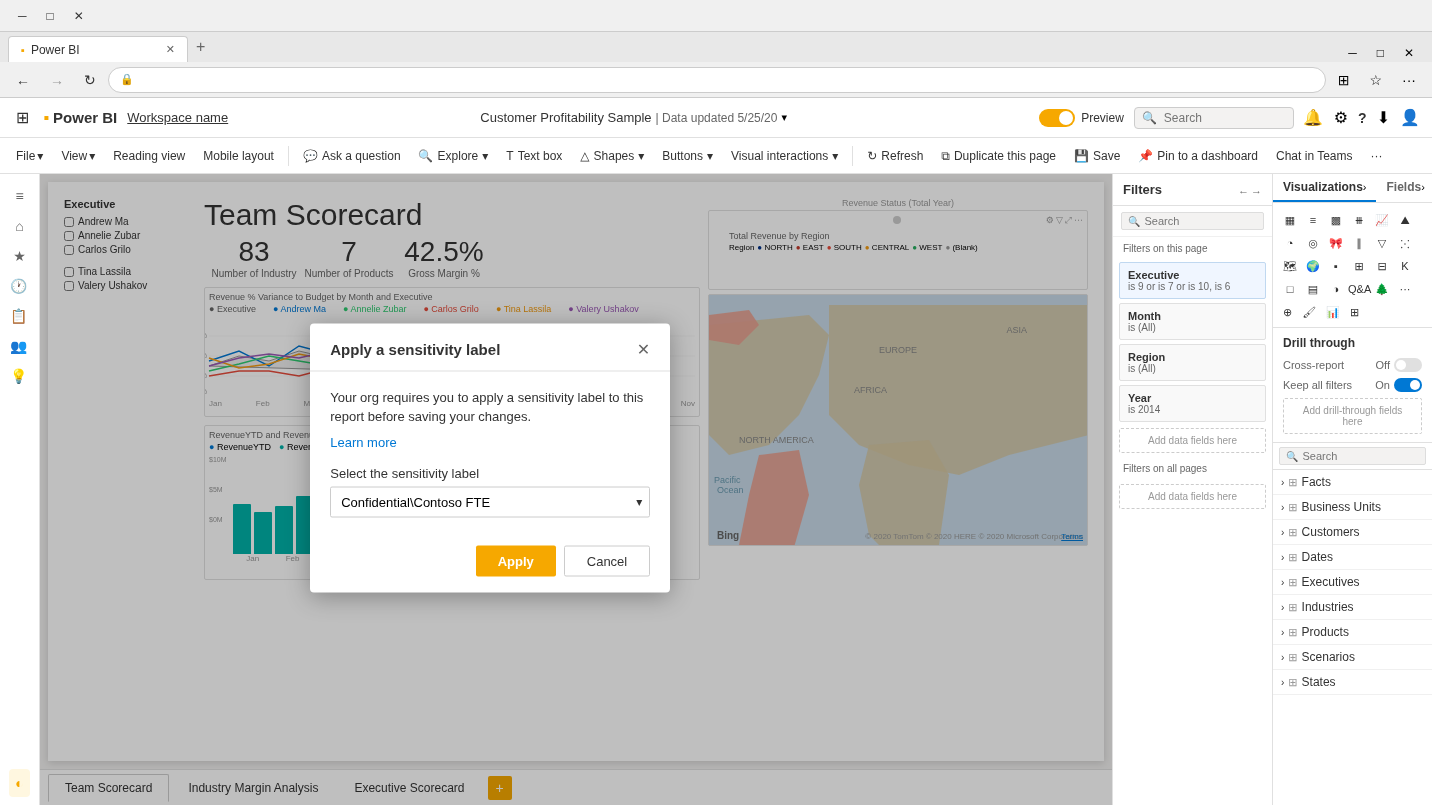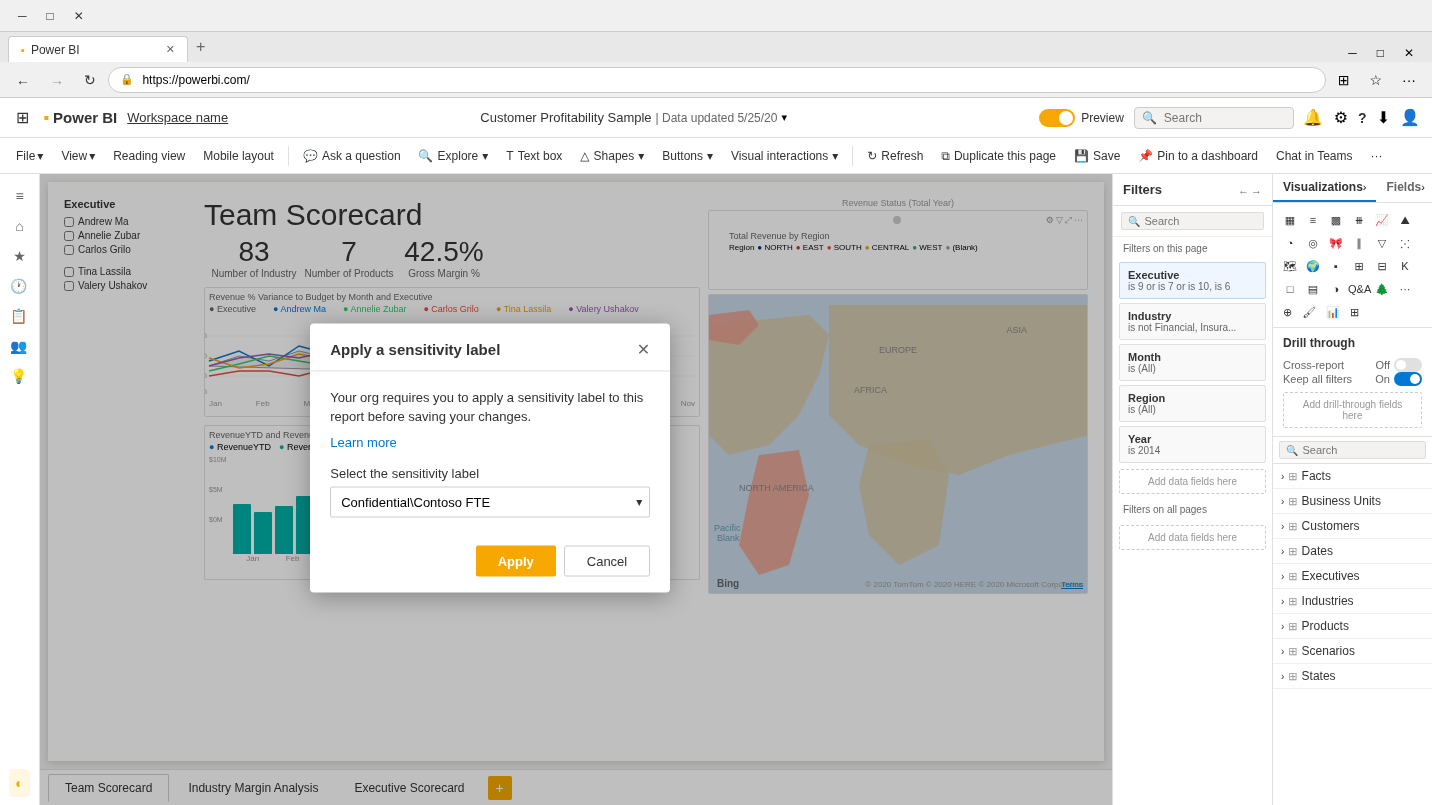--- a/index.html
+++ b/index.html
@@ -29,21 +29,20 @@
     <button style="background:none;border:none;cursor:pointer;padding:2px 10px;font-size:12px;">✕</button>
   </div>
 </div>
 
 <div style="background:#f0f0f0; height:36px; display:flex; align-items:center; padding:0 8px; gap:4px; border-bottom:1px solid #ccc;">
   <button style="background:none;border:none;cursor:pointer;padding:4px 8px;font-size:14px;color:#333;border-radius:4px;">←</button>
   <button style="background:none;border:none;cursor:pointer;padding:4px 8px;font-size:14px;color:#999;border-radius:4px;">→</button>
   <button style="background:none;border:none;cursor:pointer;padding:4px 8px;font-size:14px;color:#333;border-radius:4px;">↻</button>
   <div style="flex:1;display:flex;align-items:center;background:white;border:1px solid #ccc;border-radius:16px;padding:4px 12px;gap:8px;height:26px;">
     <span style="font-size:11px;color:#333;">🔒</span>
-    <input type="text" value="https://powerbi.com/" style="border: none; outline: none; flex: 1 1 0%; font-size: 12px; font-family: inherit;" readonly="">
   </div>
   <button style="background:none;border:none;cursor:pointer;padding:4px 8px;font-size:14px;">⊞</button>
   <button style="background:none;border:none;cursor:pointer;padding:4px 8px;font-size:14px;">☆</button>
   <button style="background:none;border:none;cursor:pointer;padding:4px 8px;font-size:14px;">···</button>
 </div>
 
 <div style="background:white;border-bottom:1px solid #e0e0e0;height:40px;display:flex;align-items:center;padding:0 12px;gap:10px;">
   <button style="background:none;border:none;cursor:pointer;font-size:16px;color:#333;padding:4px;">⊞</button>
   <div style="display:flex;align-items:center;gap:4px;">
     <span style="color:#f6a800;font-size:16px;font-weight:700;">▪</span>
@@ -302,21 +301,21 @@
             </div>
 
             <div style="position:absolute;top:4px;right:4px;display:flex;gap:2px;">
               <span style="font-size:9px;color:#999;">⚙</span>
               <span style="font-size:9px;color:#999;">▽</span>
               <span style="font-size:9px;color:#999;">⤢</span>
               <span style="font-size:9px;color:#999;">⋯</span>
             </div>
           </div>
 
-          <div style="background:#c8dae8;border:1px solid #e0e0e0;border-radius:2px;height:300px;position:relative;overflow:hidden;">
+          <div style="background:#c8dae8;border:1px solid #e0e0e0;border-radius:2px;height:252px;position:relative;overflow:hidden;">
 
             <svg width="100%" height="100%" style="position:absolute;top:0;left:0;">
 
               <rect width="100%" height="100%" fill="#c8dae8"></rect>
 
               <path d="M120,10 L380,10 L380,140 L300,160 L250,180 L200,170 L150,150 L120,120 Z" fill="#d4c5a0" opacity="0.8"></path>
 
               <path d="M160,150 L220,145 L240,180 L230,250 L190,270 L160,240 L150,190 Z" fill="#d4c5a0" opacity="0.8"></path>
 
               <path d="M0,30 L100,20 L120,40 L110,80 L90,120 L60,150 L20,160 L0,140 Z" fill="#d4c5a0" opacity="0.8"></path>
@@ -328,21 +327,21 @@
 
             <span style="position:absolute;top:30px;right:60px;font-size:9px;color:#888;">ASIA</span>
 
             <span style="position:absolute;top:90px;left:145px;font-size:9px;color:#888;">AFRICA</span>
 
             <span style="position:absolute;bottom:100px;left:30px;font-size:9px;color:#888;">NORTH AMERICA</span>
 
             <span style="position:absolute;top:50px;left:170px;font-size:9px;color:#888;">EUROPE</span>
 
             <span style="position:absolute;bottom:60px;left:5px;font-size:9px;color:#6a9ab0;">Pacific</span>
-            <span style="position:absolute;bottom:50px;left:8px;font-size:9px;color:#6a9ab0;">Blank</span>
+            <span style="position:absolute;bottom:50px;left:8px;font-size:9px;color:#6a9ab0;">Ocean</span>
 
             <span style="position:absolute;bottom:4px;left:8px;font-size:10px;font-weight:600;color:#666;">Bing</span>
 
             <span style="position:absolute;bottom:4px;right:4px;font-size:8px;color:#999;">© 2020 TomTom © 2020 HERE © 2020 Microsoft Corporation</span>
 
             <a href="#" style="position:absolute;bottom:4px;right:4px;font-size:8px;color:#0078d4;">Terms</a>
           </div>
         </div>
       </div>
 
@@ -399,24 +398,20 @@
         <div style="display:flex;align-items:center;background:#f3f2f1;border:1px solid #ddd;border-radius:2px;padding:2px 6px;gap:4px;">
           <span style="font-size:10px;color:#999;">🔍</span>
           <input type="text" placeholder="Search" style="border: none; background: transparent; outline: none; font-size: 11px; width: 100%; font-family: inherit;">
         </div>
       </div>
       <div style="font-size:10px;color:#666;padding:6px 10px;">Filters on this page</div>
 
       <div style="background:#f0f6ff;border:1px solid #c0d8f0;border-radius:2px;margin:2px 6px;padding:6px 8px;">
         <div style="font-size:11px;font-weight:600;color:#333;">Executive</div>
         <div style="font-size:10px;color:#666;">is 9 or is 7 or is 10, is 6</div>
-      </div>
-      <div style="background:#f9f9f9;border:1px solid #e0e0e0;border-radius:2px;margin:2px 6px;padding:6px 8px;">
-        <div style="font-size:11px;font-weight:600;color:#333;">Industry</div>
-        <div style="font-size:10px;color:#666;">is not Financial, Insura...</div>
       </div>
       <div style="background:#f9f9f9;border:1px solid #e0e0e0;border-radius:2px;margin:2px 6px;padding:6px 8px;">
         <div style="font-size:11px;font-weight:600;color:#333;">Month</div>
         <div style="font-size:10px;color:#666;">is (All)</div>
       </div>
       <div style="background:#f9f9f9;border:1px solid #e0e0e0;border-radius:2px;margin:2px 6px;padding:6px 8px;">
         <div style="font-size:11px;font-weight:600;color:#333;">Region</div>
         <div style="font-size:10px;color:#666;">is (All)</div>
       </div>
       <div style="background:#f9f9f9;border:1px solid #e0e0e0;border-radius:2px;margin:2px 6px;padding:6px 8px;">
@@ -474,21 +469,21 @@
           <button style="background:none;border:none;cursor:pointer;font-size:11px;color:#333;padding:2px 4px;">⊕</button>
           <button style="background:none;border:none;cursor:pointer;font-size:11px;color:#333;padding:2px 4px;">🖌</button>
           <button style="background:none;border:none;cursor:pointer;font-size:11px;color:#333;padding:2px 4px;">📊</button>
           <button style="background:none;border:none;cursor:pointer;font-size:11px;color:#333;padding:2px 4px;">⊞</button>
         </div>
       </div>
 
       <div style="padding:8px 10px;border-bottom:1px solid #e0e0e0;">
         <div style="font-size:12px;font-weight:600;color:#333;margin-bottom:8px;">Drill through</div>
 
-        <div style="display:flex;align-items:center;justify-content:space-between;margin-bottom:0;">
+        <div style="display:flex;align-items:center;justify-content:space-between;margin-bottom:6px;">
           <span style="font-size:11px;color:#666;">Cross-report</span>
           <div style="display:flex;align-items:center;gap:4px;">
             <span style="font-size:11px;color:#666;">Off</span>
             <div style="background:#e0e0e0;border-radius:8px;width:28px;height:14px;position:relative;cursor:pointer;">
               <div style="position:absolute;top:2px;left:2px;width:10px;height:10px;background:white;border-radius:50%;"></div>
             </div>
           </div>
         </div>
 
         <div style="display:flex;align-items:center;justify-content:space-between;margin-bottom:6px;">

